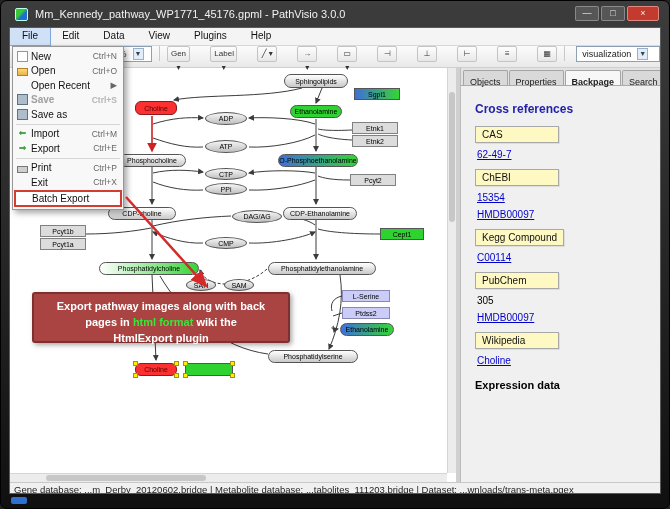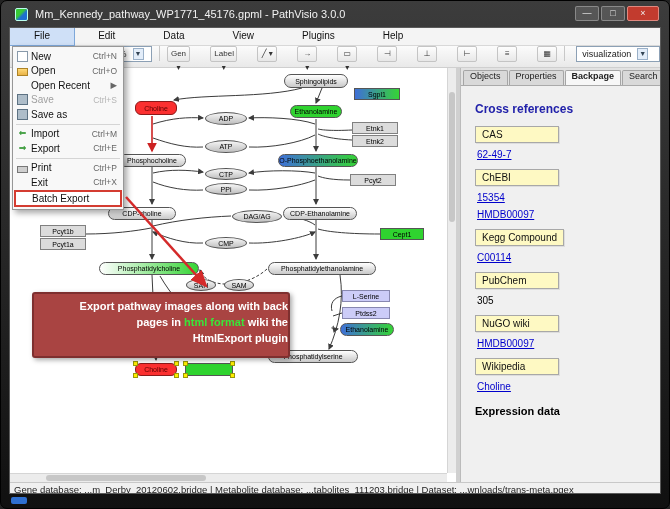--- a/index.html
+++ b/index.html
@@ -8,35 +8,35 @@
   .titlebar{position:absolute;left:0;top:0;right:0;height:26px;display:flex;align-items:center;padding-left:14px;color:#f2f2f2;font-size:11px;}
   .app-icon{width:13px;height:13px;border-radius:2px;background:linear-gradient(135deg,#37c837 40%,#1d6fd0 60%);border:1px solid #bfe;margin-right:7px;}
   .winbtns{position:absolute;top:5px;right:10px;display:flex;gap:2px;}
   .winbtn{width:24px;height:15px;background:rgba(255,255,255,.14);border:1px solid rgba(255,255,255,.3);color:#eee;font-size:9px;line-height:13px;text-align:center;border-radius:2px;cursor:default;}
   .winbtn.close{width:32px;background:#c23b2e;border-color:#e0887f;}
   .frame-accent{position:absolute;left:10px;bottom:4px;width:16px;height:7px;background:#2f6fd0;border-radius:2px;}
 
   .app{position:absolute;left:8px;right:8px;top:26px;bottom:14px;background:#f0f0f0;border:1px solid #5a5a5a;overflow:hidden;}
 
   .menubar{position:absolute;left:0;top:0;right:0;height:18px;background:#f4f4f4;border-bottom:1px solid #d8d8d8;display:flex;align-items:stretch;font-size:10px;color:#111;z-index:10;}
-  .mb-item{padding:2px 24px;}
+  .mb-item{padding:2px 12px;}
   .mb-item.mb-open{background:#cfe0f7;outline:1px solid #7da7d9;}
 
   .toolbar{position:absolute;left:0;top:18px;right:0;height:22px;background:linear-gradient(#fbfbfb,#e9e9e9);border-bottom:1px solid #cfcfcf;display:flex;align-items:flex-start;padding-left:58px;gap:4px;font-size:9px;color:#222;z-index:5;}
   .tb-sep{width:1px;height:15px;background:#c8c8c8;margin:0 3px;}
   .combo{display:flex;align-items:center;background:#fff;border:1px solid #8ca0b5;height:16px;padding:0 2px 0 5px;font-size:9px;}
   .combo .arr{margin-left:6px;background:#e3edf9;border:1px solid #9ab0c8;width:11px;height:12px;line-height:10px;text-align:center;font-size:7px;color:#345;}
   .tb-btns{display:flex;gap:20px;align-items:center;}
   .tb-btn{height:16px;min-width:20px;padding:0 3px;border:1px solid #c4c4c4;background:linear-gradient(#fefefe,#e7e7e7);font-size:8px;line-height:14px;text-align:center;color:#333;border-radius:2px;}
 
   .file-menu{position:absolute;left:2px;top:18px;width:112px;background:#f8f8f8;border:1px solid #979797;box-shadow:3px 3px 6px rgba(0,0,0,.35);z-index:40;padding:2px 0;font-size:10px;color:#111;}
   .fm-row{display:flex;align-items:center;height:14.5px;padding:0 6px 0 4px;}
   .fm-label{margin-left:3px;white-space:nowrap;}
   .fm-short{margin-left:auto;color:#666;font-size:8.5px;}
-  .fm-row.disabled{color:#a0a0a0;}
+  .fm-row.disabled{color:#a0a0a0;font-weight:bold;}
   .fm-row.disabled .fm-short{color:#b5b5b5;}
   .fm-sep{height:1px;background:#d5d5d5;margin:2px 3px;}
   .fm-row.hl{border:2px solid #d43c31;height:17px;margin:0 1px;padding:0 4px 0 2px;background:#fff;}
   .fm-ico{width:11px;height:11px;flex:0 0 11px;display:inline-block;font-size:9px;line-height:11px;color:#1c8c1c;text-align:center;font-weight:bold;}
   .ico-new{background:#fff;border:1px solid #8899aa;}
   .ico-open{background:linear-gradient(#ffd978,#eab347);border:1px solid #ad8326;height:8px;margin-top:2px;}
   .ico-save{background:#aebdc9;border:1px solid #5d7283;}
   .ico-print{background:#cfcfcf;border:1px solid #777;height:7px;margin-top:3px;}
   .ico-blank{visibility:hidden;}
 
@@ -49,35 +49,35 @@
   .gene{background:#dcdcdc;border:1px solid #808080;}
   .gene-green{background:#2fd32f;border:1px solid #555;}
   .red{background:#fb3030;border:1px solid #8c1a1a;color:#5d0000;border-radius:6px;}
   .green-round{background:#2fd32f;border:1px solid #555;border-radius:7px;}
   .grad-bg{background:linear-gradient(90deg,#3f6fd8,#35d435);border:1px solid #555;}
   .grad-bg-round{background:linear-gradient(90deg,#3f6fd8,#35d435);border:1px solid #555;border-radius:7px;}
   .grad-wg{background:linear-gradient(90deg,#ffffff,#35d435);border:1px solid #555;border-radius:7px;}
   .lavender{background:#ccccf8;border:1px solid #8888b0;}
   .handle{position:absolute;width:5px;height:5px;background:#ffee00;border:1px solid #99990a;z-index:6;}
 
-  .callout{position:absolute;left:22px;top:224px;width:258px;height:66px;background:#a94442;border:2px solid #7e2f2f;border-radius:3px;color:#fff;font-weight:bold;font-size:11px;text-align:right;padding-top:4px;line-height:16px;z-index:5;box-shadow:2px 2px 5px rgba(0,0,0,.35);}
+  .callout{position:absolute;left:22px;top:224px;width:258px;height:51px;background:#a94442;border:2px solid #7e2f2f;border-radius:3px;color:#fff;font-weight:bold;font-size:11px;text-align:center;padding-top:4px;line-height:16px;z-index:5;box-shadow:2px 2px 5px rgba(0,0,0,.35);}
   .callout .green{color:#39e639;}
 
   .vscroll{position:absolute;right:0;top:0;width:9px;bottom:9px;background:#ececec;border-left:1px solid #d5d5d5;z-index:3;}
   .vscroll .thumb{position:absolute;left:1px;right:1px;top:24px;height:130px;background:#c7c7c7;border-radius:3px;}
   .hscroll{position:absolute;left:0;bottom:0;height:9px;right:9px;background:#ececec;border-top:1px solid #d5d5d5;z-index:3;}
   .hscroll .thumb{position:absolute;top:1px;bottom:1px;left:36px;width:160px;background:#c7c7c7;border-radius:3px;}
 
   .annot-arrow{position:absolute;left:0;top:0;z-index:60;pointer-events:none;}
 
   .splitter{position:absolute;left:446px;top:40px;width:4px;height:414px;background:#d0d0d0;cursor:col-resize;}
 
   .sidebar{position:absolute;left:450px;right:0;top:40px;height:414px;background:#f0f0f0;border-left:1px solid #bbb;overflow:hidden;}
   .tabs{display:flex;height:18px;background:#e2e2e2;border-bottom:1px solid #aaa;padding:2px 2px 0 2px;gap:1px;font-size:9px;}
-  .tab{padding:0 6px;background:#d9d9d9;border:1px solid #a5a5a5;border-bottom:none;border-radius:2px 2px 0 0;color:#222;}
+  .tab{padding:6px 6px;background:#d9d9d9;border:1px solid #a5a5a5;border-bottom:none;border-radius:2px 2px 0 0;color:#222;}
   .tab.active{background:#f7f7f7;font-weight:bold;}
   .bp{padding:10px 12px 0 14px;}
   .bp-title{color:#2222aa;font-weight:bold;font-size:12px;margin:6px 0 10px 0;}
   .xref-header{width:fit-content;min-width:84px;padding:2px 6px;background:#fef9c3;border:1px solid #a8a8a8;font-size:10px;margin-top:9px;color:#111;box-shadow:1px 1px 0 rgba(0,0,0,.08);}
   .xref-value{margin:6px 0 5px 2px;font-size:10px;color:#000;}
   .xref-value.link{color:#0000cc;text-decoration:underline;cursor:pointer;}
   .bp-footer{font-weight:bold;font-size:11px;margin-top:13px;color:#000;}
 
   .statusbar{position:absolute;left:0;right:0;top:454px;height:15px;background:#f0f0f0;border-top:1px solid #c8c8c8;font-size:9.5px;line-height:14px;color:#222;padding-left:4px;white-space:nowrap;overflow:hidden;}
 </style>
@@ -307,21 +307,20 @@
         <div>
             <div class="xref-header">CAS</div>
             <div class="xref-value link">62-49-7</div>
             <div class="xref-header">ChEBI</div>
             <div class="xref-value link">15354</div>
             <div class="xref-value link">HMDB00097</div>
             <div class="xref-header">Kegg Compound</div>
             <div class="xref-value link">C00114</div>
             <div class="xref-header">PubChem</div>
             <div class="xref-value">305</div>
-            <div class="xref-header">NuGO wiki</div>
             <div class="xref-value link">HMDB00097</div>
             <div class="xref-header">Wikipedia</div>
             <div class="xref-value link">Choline</div>
           </div>
         <div class="bp-footer">Expression data</div>
       </div>
     </div>
 
     <div class="statusbar">
       <span>Gene database: ...m_Derby_20120602.bridge | Metabolite database: ...tabolites_111203.bridge | Dataset: ...wnloads/trans-meta.pgex</span>

